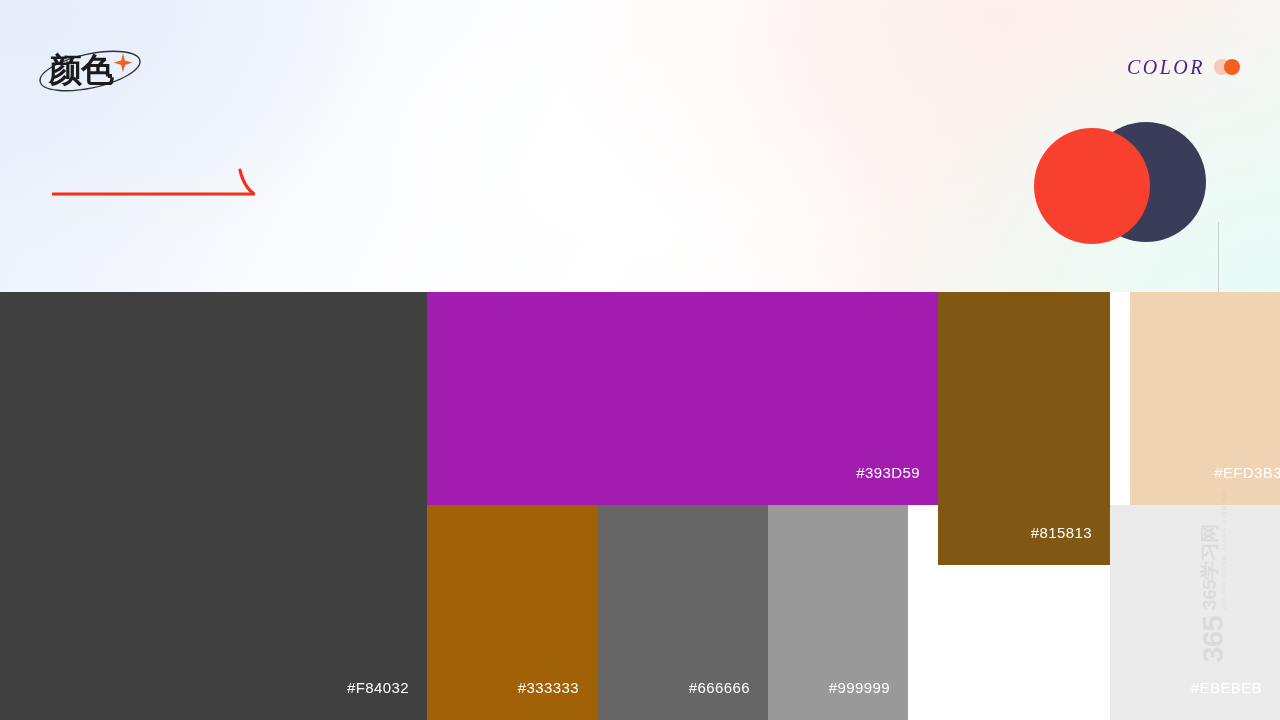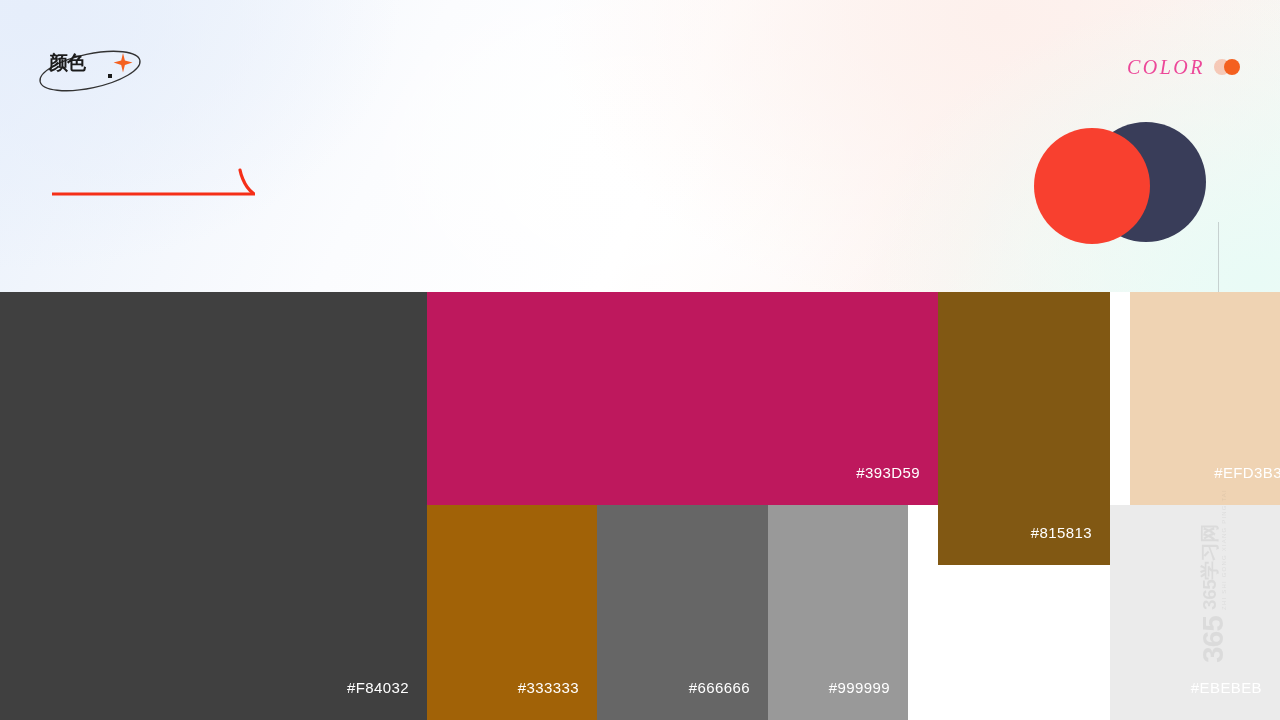--- a/index.html
+++ b/index.html
@@ -43,21 +43,21 @@
   .logo-ellipse {
     position: absolute;
     left: 0; top: 0;
     width: 120px; height: 58px;
     pointer-events: none;
   }
   .logo-text {
     position: absolute;
     left: 19px; top: 11px;
     font-family: "Liberation Sans", "DejaVu Sans", sans-serif;
-    font-size: 19px;
+    font-size: 33px;
     font-weight: 700;
     letter-spacing: -1px;
     color: #1b1b1b;
     line-height: 1;
     white-space: nowrap;
   }
   .logo-dot {
     position: absolute;
     left: 78px; top: 32px;
     width: 4px; height: 4px;
@@ -82,21 +82,21 @@
     right: 40px; top: 57px;
     display: flex;
     align-items: center;
     gap: 9px;
   }
   .color-tag-text {
     font-family: "Liberation Serif", "DejaVu Serif", serif;
     font-style: italic;
     font-size: 20px;
     letter-spacing: 2.5px;
-    color: #ec4899;
+    color: #4c1d95;
     line-height: 1;
   }
   .color-tag-dots {
     position: relative;
     width: 26px; height: 16px;
   }
   .ctdot {
     position: absolute;
     top: 0;
     width: 16px; height: 16px;
@@ -210,21 +210,21 @@
     <div class="circ navy"></div>
     <div class="circ red"></div>
   </div>
 
   <div class="guide-line"></div>
 
   <div class="swatch" style="left:0px; top:292px; width:427px; height:428px; background:#404040;">
     <span class="swatch-label">#F84032</span>
   </div>
 
-  <div class="swatch" style="left:427px; top:292px; width:511px; height:213px; background:#be185d;">
+  <div class="swatch" style="left:427px; top:292px; width:511px; height:213px; background:#a21caf;">
     <span class="swatch-label">#393D59</span>
   </div>
 
   <div class="swatch" style="left:938px; top:292px; width:172px; height:273px; background:#815813;">
     <span class="swatch-label">#815813</span>
   </div>
 
   <div class="swatch" style="left:1110px; top:292px; width:170px; height:213px; background:#EFD3B3;margin-left:20px;">
     <span class="swatch-label">#EFD3B3</span>
   </div>

